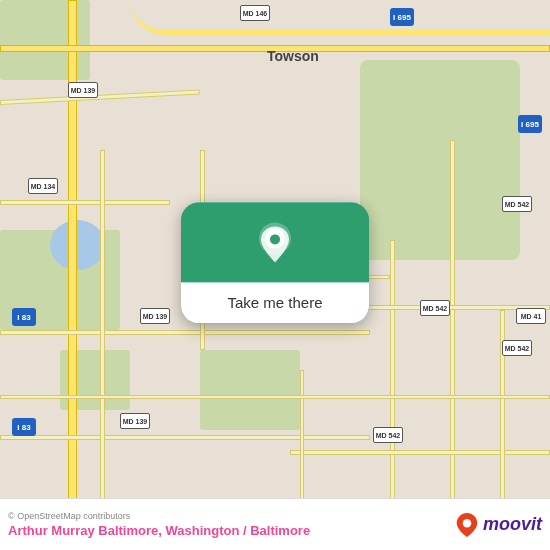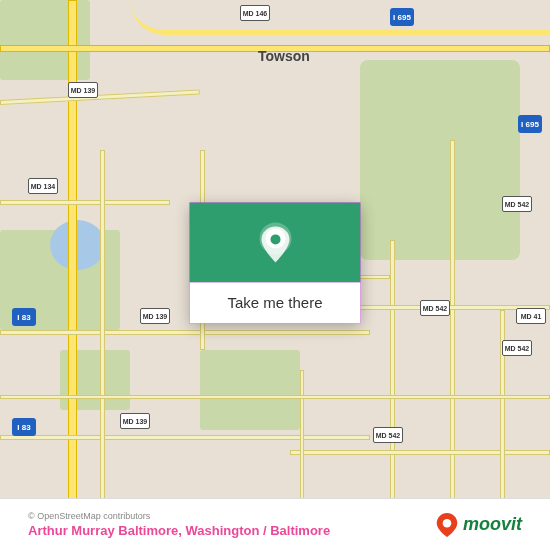--- a/index.html
+++ b/index.html
@@ -85,24 +85,24 @@
       border: 1.5px solid #555;
       border-radius: 2px;
     }
 
     
     #popup-card {
       position: absolute;
       left: 50%;
       top: 50%;
       transform: translate(-50%, -60%);
-      background: #d946ef;
-      border-radius: 0;
+      background: #14b8a6;
+      border-radius: 18px;
       box-shadow: 0 4px 15px rgba(0,0,0,0.3);
-      width: 171px;
+      width: 188px;
       overflow: hidden;
       z-index: 100;
     }
 
     .popup-green {
       background-color: #2e9e6e;
       display: flex;
       align-items: center;
       justify-content: center;
       padding: 18px 0;
@@ -138,21 +138,21 @@
     
     #bottom-bar {
       position: absolute;
       bottom: 0;
       left: 0;
       right: 0;
       background: white;
       display: flex;
       align-items: center;
       justify-content: space-between;
-      padding: 8px 28px;
+      padding: 8px 8px;
       border-top: 1px solid #ddd;
       height: 52px;
     }
 
     .bottom-left {
       display: flex;
       flex-direction: column;
     }
 
     .bottom-credit {
@@ -174,21 +174,21 @@
     }
 
     .moovit-pin {
       width: 24px;
       height: 24px;
     }
 
     .moovit-text {
       font-size: 18px;
       font-weight: bold;
-      color: #15803d;
+      color: #4c1d95;
       font-style: italic;
     }
 
     
     .city-label {
       position: absolute;
       font-size: 14px;
       font-weight: bold;
       color: #444;
     }
@@ -228,21 +228,21 @@
 
   <div class="road" style="top:310px;left:500px;width:5px;height:240px;"></div>
 
   <div class="road" style="top:150px;left:100px;width:5px;height:380px;"></div>
   <div class="road" style="top:150px;left:200px;width:5px;height:200px;"></div>
   <div class="road" style="top:245px;left:195px;width:160px;height:4px;"></div>
   <div class="road" style="top:275px;left:190px;width:200px;height:4px;"></div>
   <div class="road" style="top:370px;left:300px;width:4px;height:130px;"></div>
   <div class="road" style="top:395px;left:0;width:550px;height:4px;"></div>
 
-  <div class="city-label" style="top:48px;left:258px;">Towson</div>
+  <div class="city-label" style="top:48px;left:267px;">Towson</div>
 
   <div class="badge-interstate" style="top:8px;left:390px;">I 695</div>
   <div class="badge-interstate" style="top:115px;left:518px;">I 695</div>
   <div class="badge-interstate" style="top:308px;left:12px;">I 83</div>
   <div class="badge-interstate" style="top:418px;left:12px;">I 83</div>
 
   <div class="badge-md" style="top:5px;left:240px;">MD 146</div>
   <div class="badge-md" style="top:82px;left:68px;">MD 139</div>
   <div class="badge-md" style="top:178px;left:28px;">MD 134</div>
   <div class="badge-md" style="top:308px;left:140px;">MD 139</div>

